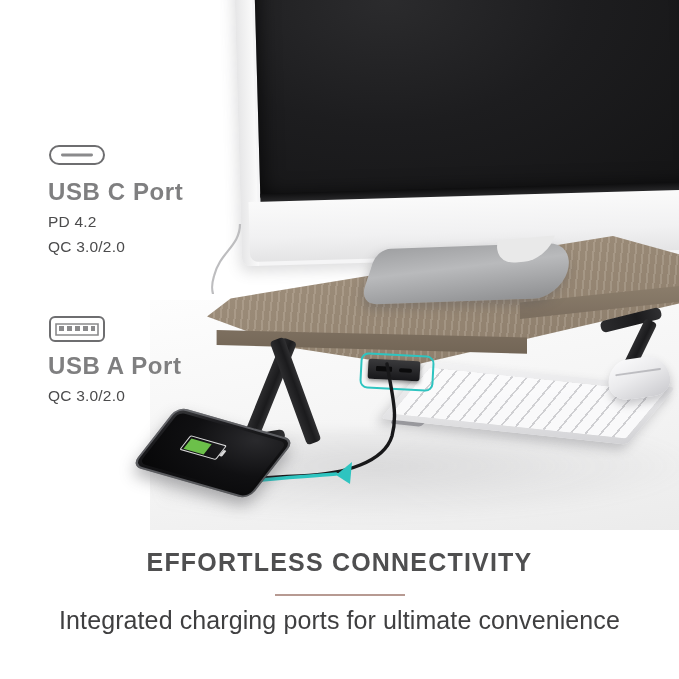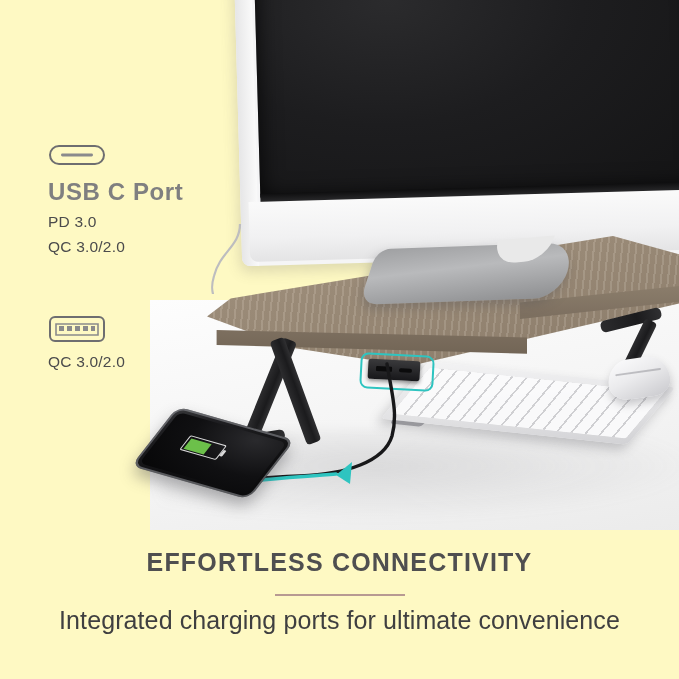--- a/index.html
+++ b/index.html
@@ -8,21 +8,21 @@
     background: #e9e9e9;
   }
   body {
     font-family: "Liberation Sans", sans-serif;
   }
   #stage {
     position: relative;
     width: 679px;
     height: 679px;
     overflow: hidden;
-    background: #fef9c3;
+    background: #ffffff;
   }
 
   
   .scene {
     position: absolute;
     left: 0; top: 0;
     width: 679px;
     height: 679px;
   }
 
@@ -473,36 +473,37 @@
   </div>
 
   <div class="feature feature-usbc">
     <div class="icon-wrap">
       <svg width="58" height="30" viewBox="0 0 58 30">
         <rect x="2" y="6" width="54" height="18" rx="9" ry="9" fill="none" stroke="#6e6e70" stroke-width="2"></rect>
         <rect x="13" y="13.6" width="32" height="2.8" rx="1.4" fill="#8a8a8c"></rect>
       </svg>
     </div>
     <div class="feature-title">USB C Port</div>
-    <div class="feature-spec">PD 3.0</div>
+    <div class="feature-spec">PD 4.2</div>
     <div class="feature-spec">QC 3.0/2.0</div>
   </div>
 
   <div class="feature feature-usba">
     <div class="icon-wrap">
       <svg width="58" height="32" viewBox="0 0 58 32">
         <rect x="2" y="4" width="54" height="24" rx="5" ry="5" fill="none" stroke="#6e6e70" stroke-width="2"></rect>
         <path d="M8,11 L50,11 L50,22 L8,22 Z" fill="none" stroke="#8a8a8c" stroke-width="1.6"></path>
         <rect x="11" y="13" width="5" height="5" fill="#8a8a8c"></rect>
         <rect x="19" y="13" width="5" height="5" fill="#8a8a8c"></rect>
         <rect x="27" y="13" width="5" height="5" fill="#8a8a8c"></rect>
         <rect x="35" y="13" width="5" height="5" fill="#8a8a8c"></rect>
         <rect x="43" y="13" width="4" height="5" fill="#8a8a8c"></rect>
       </svg>
     </div>
+    <div class="feature-title">USB A Port</div>
     <div class="feature-spec">QC 3.0/2.0</div>
   </div>
 
   <div class="caption">
     <div class="headline">EFFORTLESS CONNECTIVITY</div>
     <div class="divider"></div>
     <div class="subheadline">Integrated charging ports for ultimate convenience</div>
   </div>
 
 </div>

